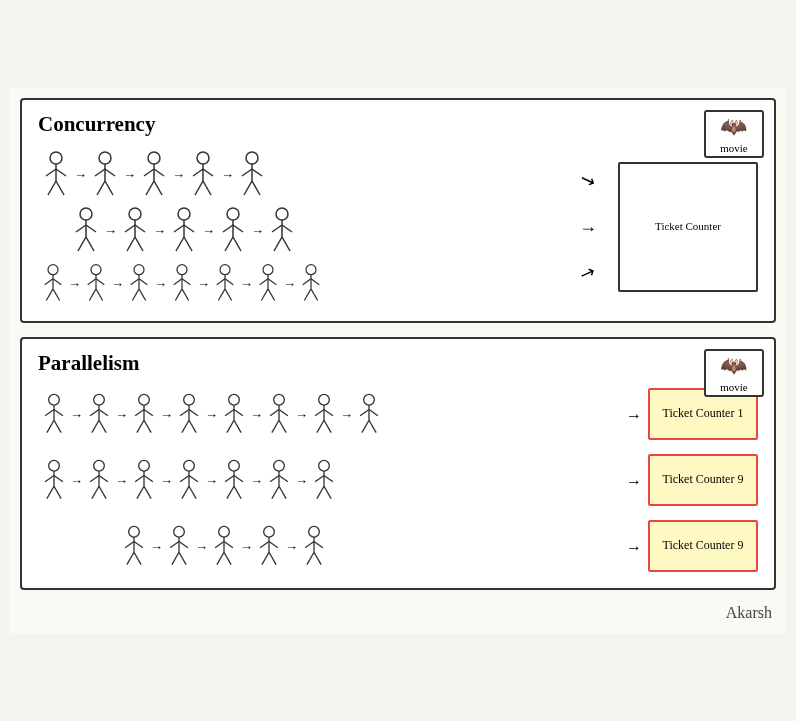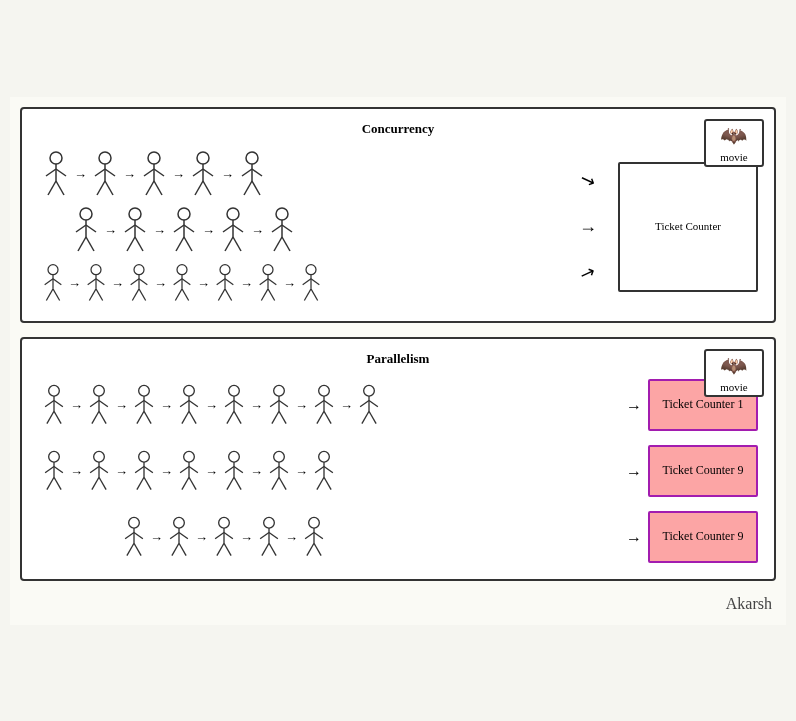--- a/index.html
+++ b/index.html
@@ -21,25 +21,24 @@
       padding: 10px;
     }
     .diagram-box {
       border: 2px solid #333;
       border-radius: 4px;
       background: #fff;
       padding: 12px 16px;
       position: relative;
     }
     .diagram-title {
-      font-size: 13px;
+      font-size: 21px;
       font-weight: bold;
       margin-bottom: 8px;
       font-family: 'Comic Sans MS', cursive;
-      text-align: center;
     }
     .movie-badge {
       position: absolute;
       top: 10px;
       right: 10px;
       border: 2px solid #333;
       border-radius: 3px;
       width: 60px;
       height: 48px;
       display: flex;
@@ -79,31 +78,31 @@
       align-items: center;
       justify-content: center;
       font-size: 11px;
       font-family: 'Comic Sans MS', cursive;
       text-align: center;
       margin-left: 10px;
       line-height: 1.3;
       background: #fff;
     }
     .ticket-counter-small {
-      border: 2px solid #a21caf;
+      border: 2px solid #ef4444;
       border-radius: 2px;
       width: 110px;
       height: 52px;
       display: flex;
       align-items: center;
       justify-content: center;
       font-size: 12px;
       font-family: 'Comic Sans MS', cursive;
       text-align: center;
-      background: #fca5a5;
+      background: #fef9c3;
     }
     
     .parallelism-content {
       display: flex;
       flex-direction: column;
       gap: 14px;
       padding: 4px 0;
     }
     .parallel-row {
       display: flex;

